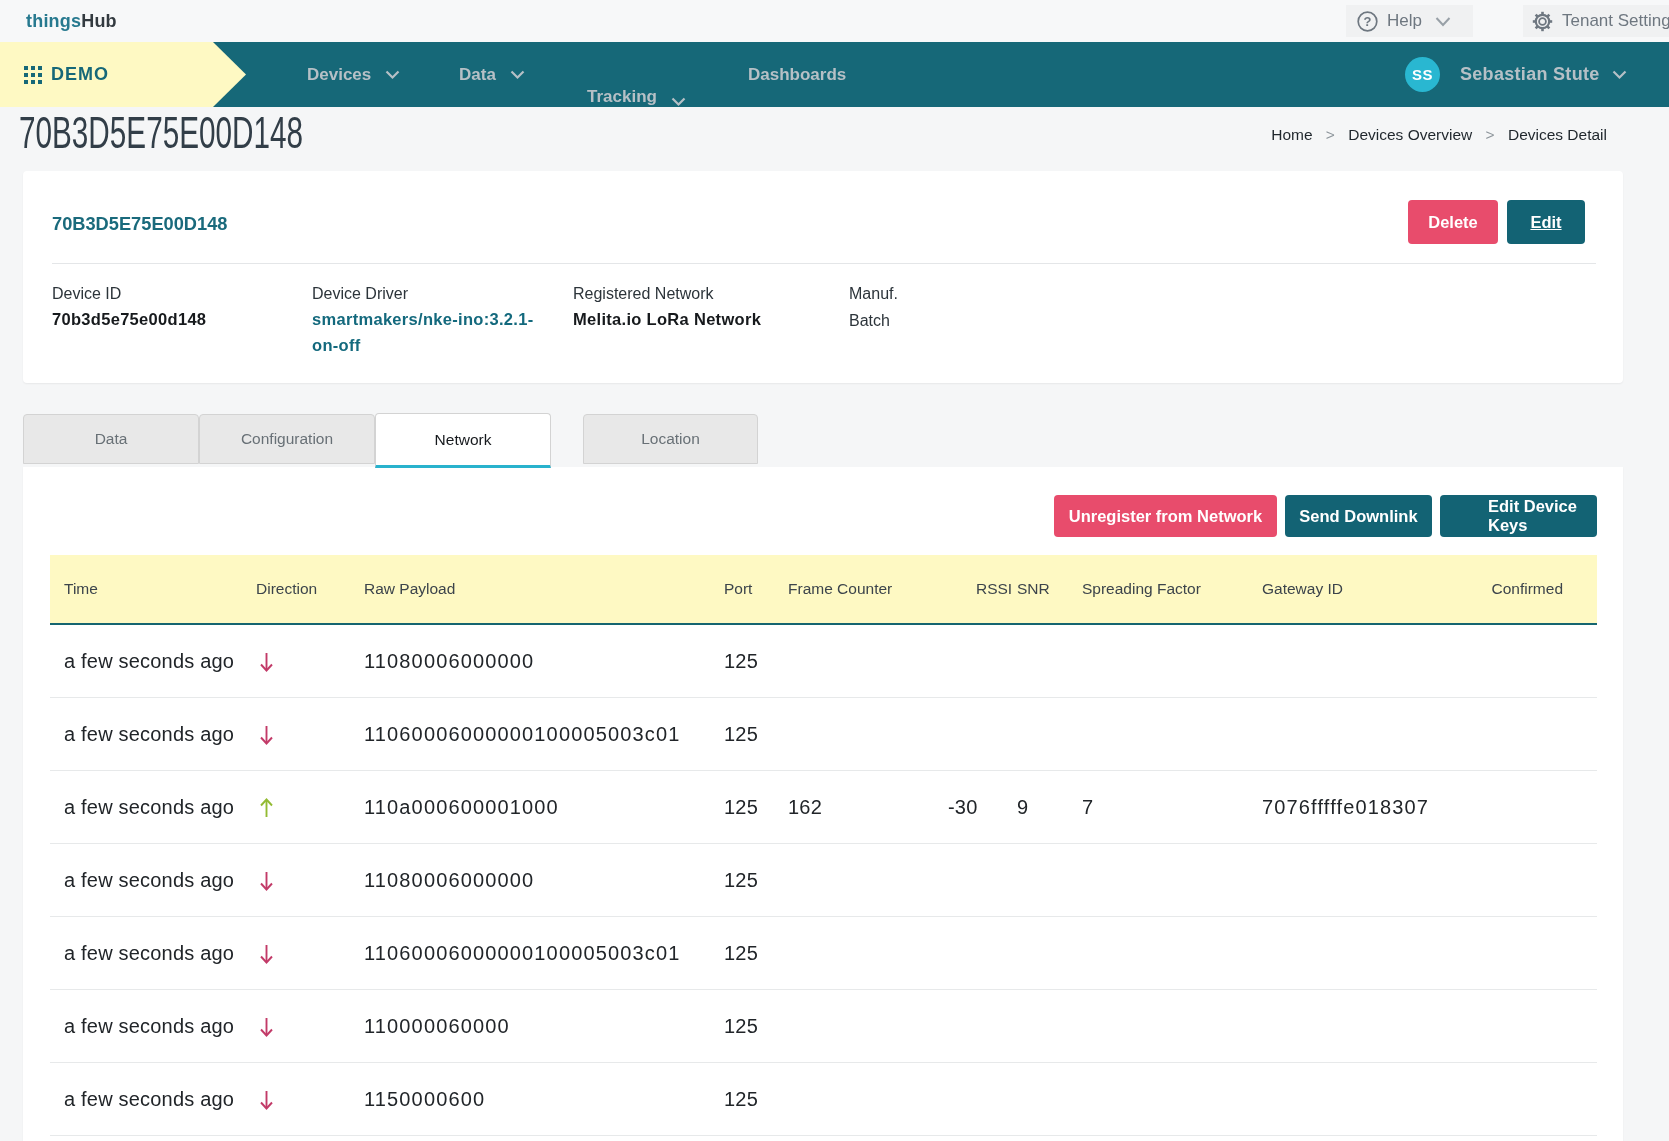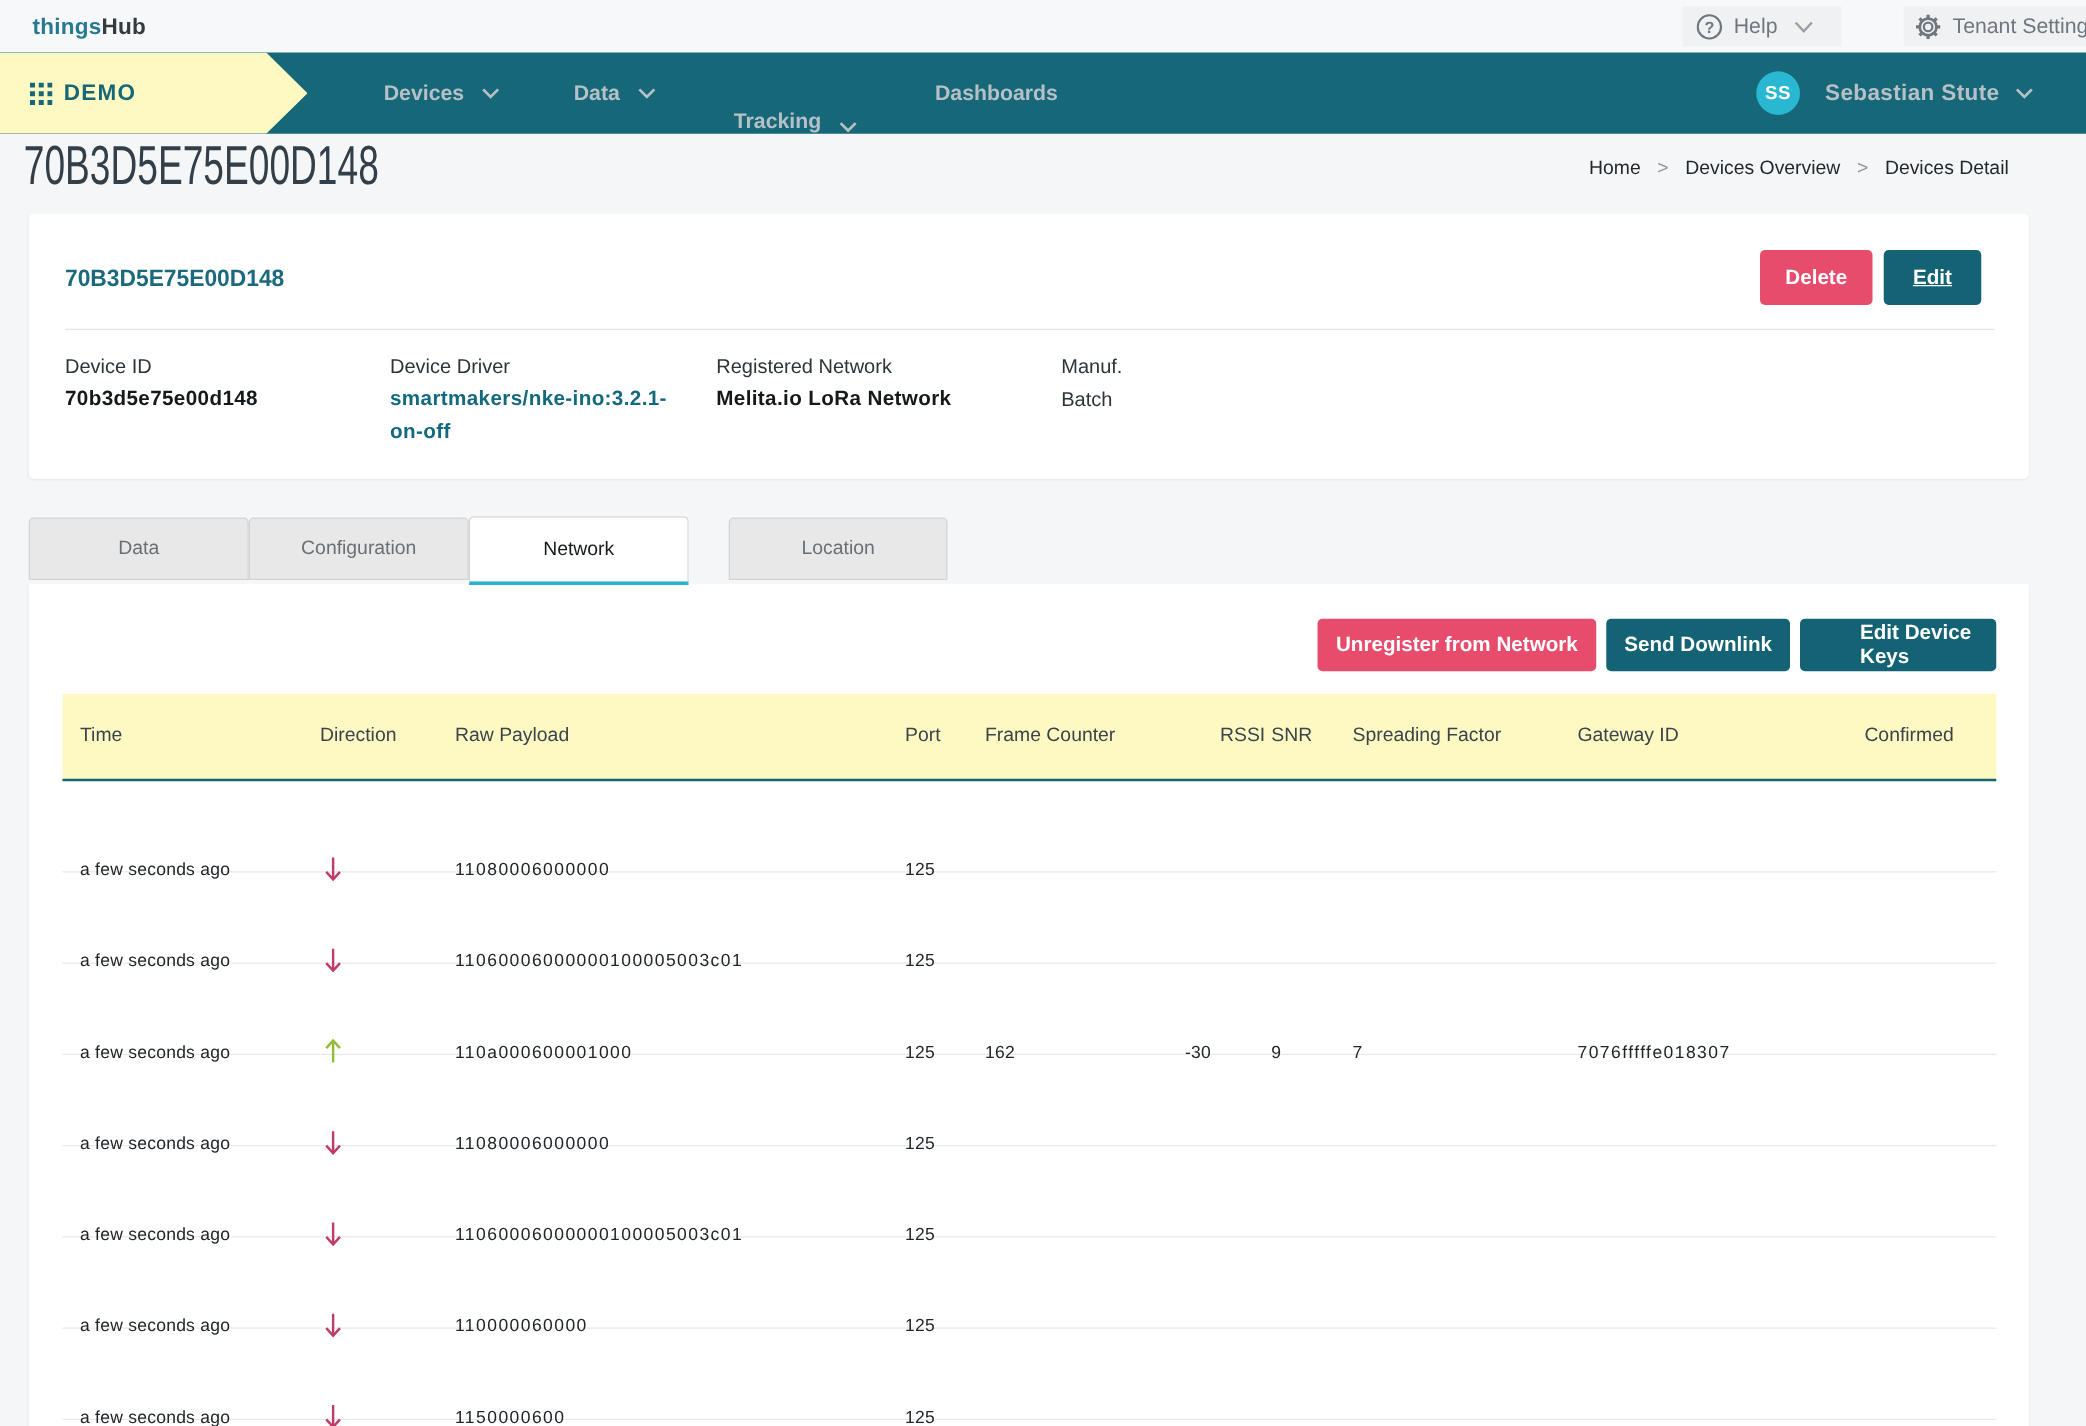--- a/index.html
+++ b/index.html
@@ -48,21 +48,21 @@
 .tab { position:absolute; top:414px; height:50px; background:#e8e8e8; border:1px solid #d3d3d3; border-radius:4px 4px 0 0; color:#687076; font-size:15.5px; display:flex; align-items:center; justify-content:center; }
 .tab.active { top:413px; height:55px; background:#fff; color:#16191d; border-bottom:3px solid #29b2cd; z-index:3; }
 
 
 .panel { top:467px; height:700px; border-radius:0 0 4px 4px; }
 
 
 .thead { position:absolute; left:50px; top:555px; width:1547px; height:70px; background:#fef9c3; border-bottom:2px solid #156570; }
 .th { position:absolute; top:0; height:68px; display:flex; align-items:center; font-size:15.5px; color:#3c444b; }
 .row { position:absolute; left:50px; width:1547px; height:73px; border-bottom:1px solid #e7e9ea; }
-.cell { position:absolute; top:0; height:73px; display:flex; align-items:center; font-size:14px; letter-spacing:0.2px; color:#212529;margin-top:33px; }
+.cell { position:absolute; top:0; height:73px; display:flex; align-items:center; font-size:20px; letter-spacing:0.2px; color:#212529; }
 .pay { letter-spacing:1.15px; }
 </style>
 </head>
 <body>
 
 <div class="topbar">
   <div class="logo"><b>things</b>Hub</div>
   <div class="topmenu help">
     <svg width="21" height="21" viewBox="0 0 21 21">
         <circle cx="10.5" cy="10.5" r="9.3" fill="none" stroke="#6e7780" stroke-width="1.7"></circle>

